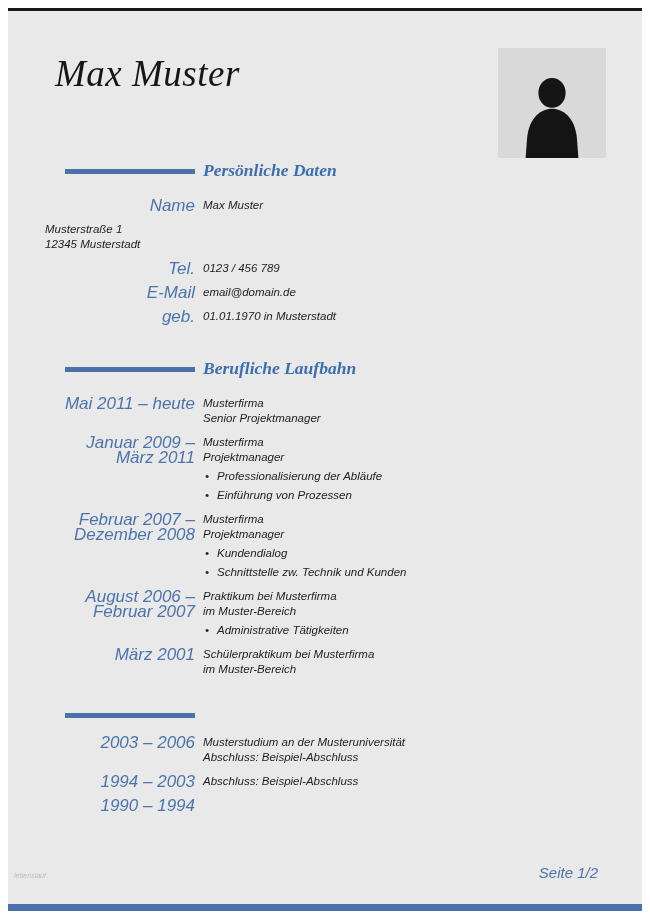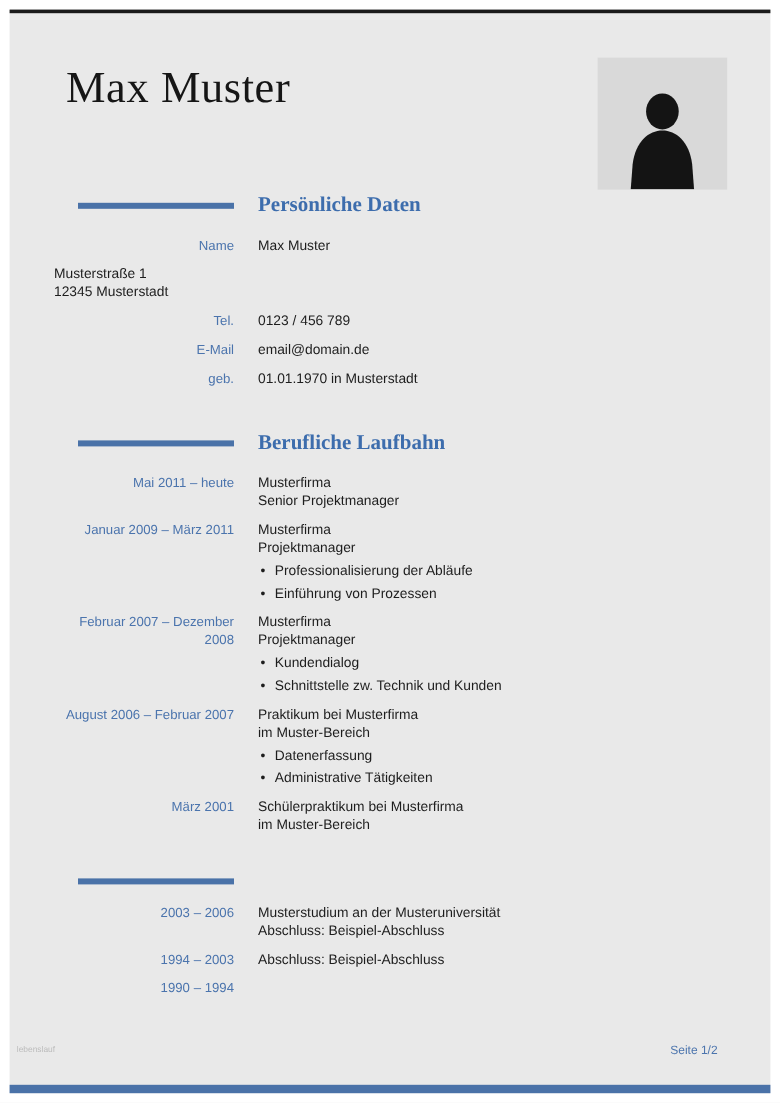--- a/index.html
+++ b/index.html
@@ -7,20 +7,21 @@
   body {
     width: 650px; height: 919px;
     background: #ffffff;
     font-family: "Liberation Sans", sans-serif;
     overflow: hidden;
   }
   .sheet {
     position: absolute;
     left: 8px; top: 8px; right: 8px; bottom: 8px;
     background: #e9e9e9;
+    font-style: italic;
   }
   .top-rule {
     position: absolute; left: 0; top: 0; right: 0; height: 3px;
     background: #1a1a1a;
   }
   .bottom-rule {
     position: absolute; left: 0; bottom: 0; right: 0; height: 7px;
     background: #4a72a8;
   }
   .page-title {
@@ -39,58 +40,58 @@
     overflow: hidden;
   }
   .photo svg { position: absolute; bottom: 0; left: 14px; width: 80px; height: 88px; }
   .content {
     position: absolute; left: 0; right: 0; top: 118px;
     padding: 0 36px 0 37px;
   }
   .row, .section-head {
     display: grid;
     grid-template-columns: 150px 1fr;
-    column-gap: 20px;
+    column-gap: 8px;
   }
   .section-head { margin: 34px 0 17px 0; align-items: center; }
   .section-head .bar {
     width: 130px; height: 5px;
     background: #4a72a8;
     justify-self: end;
     margin-top: 2px;
   }
   .section-head h2 {
     margin: 0;
     font-family: "Liberation Serif", serif;
     font-weight: 600;
     font-size: 17.5px;
     color: #3d6dad;
   }
   .row { margin-bottom: 9px; }
   .label {
     text-align: right;
     color: #4b74ad;
-    font-size: 11px;
+    font-size: 17px;
     line-height: 15px;
   }
   .value {
     color: #1d1d1d;
     font-size: 11.5px;
     line-height: 15px;
   }
   .value .line { min-height: 15px; }
   .bullet { position: relative; padding-left: 14px; margin-top: 4px; }
   .bullet::before {
     content: "\2022";
     position: absolute; left: 2px; top: 0;
     color: #1d1d1d;
   }
   .footer-page {
     position: absolute; right: 44px; bottom: 30px;
-    color: #4b74ad; font-size: 10px; text-align: center;
+    color: #4b74ad; font-size: 15px; text-align: center;
   }
   .watermark {
     position: absolute; left: 6px; bottom: 32px;
     color: #bcbcbc; font-size: 7px;
   }
 </style>
 </head>
 <body>
 
 <div class="sheet">
@@ -176,21 +177,20 @@
         <div class="bullet">Kundendialog</div>
         <div class="bullet">Schnittstelle zw. Technik und Kunden</div>
       </div>
     </div>
 
     <div class="row">
       <div class="label">August 2006 – Februar 2007</div>
       <div class="value">
         <div class="line">Praktikum bei Musterfirma</div>
         <div class="line">im Muster-Bereich</div>
-        <div class="bullet">Datenerfassung</div>
         <div class="bullet">Administrative Tätigkeiten</div>
       </div>
     </div>
 
     <div class="row">
       <div class="label">März 2001</div>
       <div class="value">
         <div class="line">Schülerpraktikum bei Musterfirma</div>
         <div class="line">im Muster-Bereich</div>
       </div>

